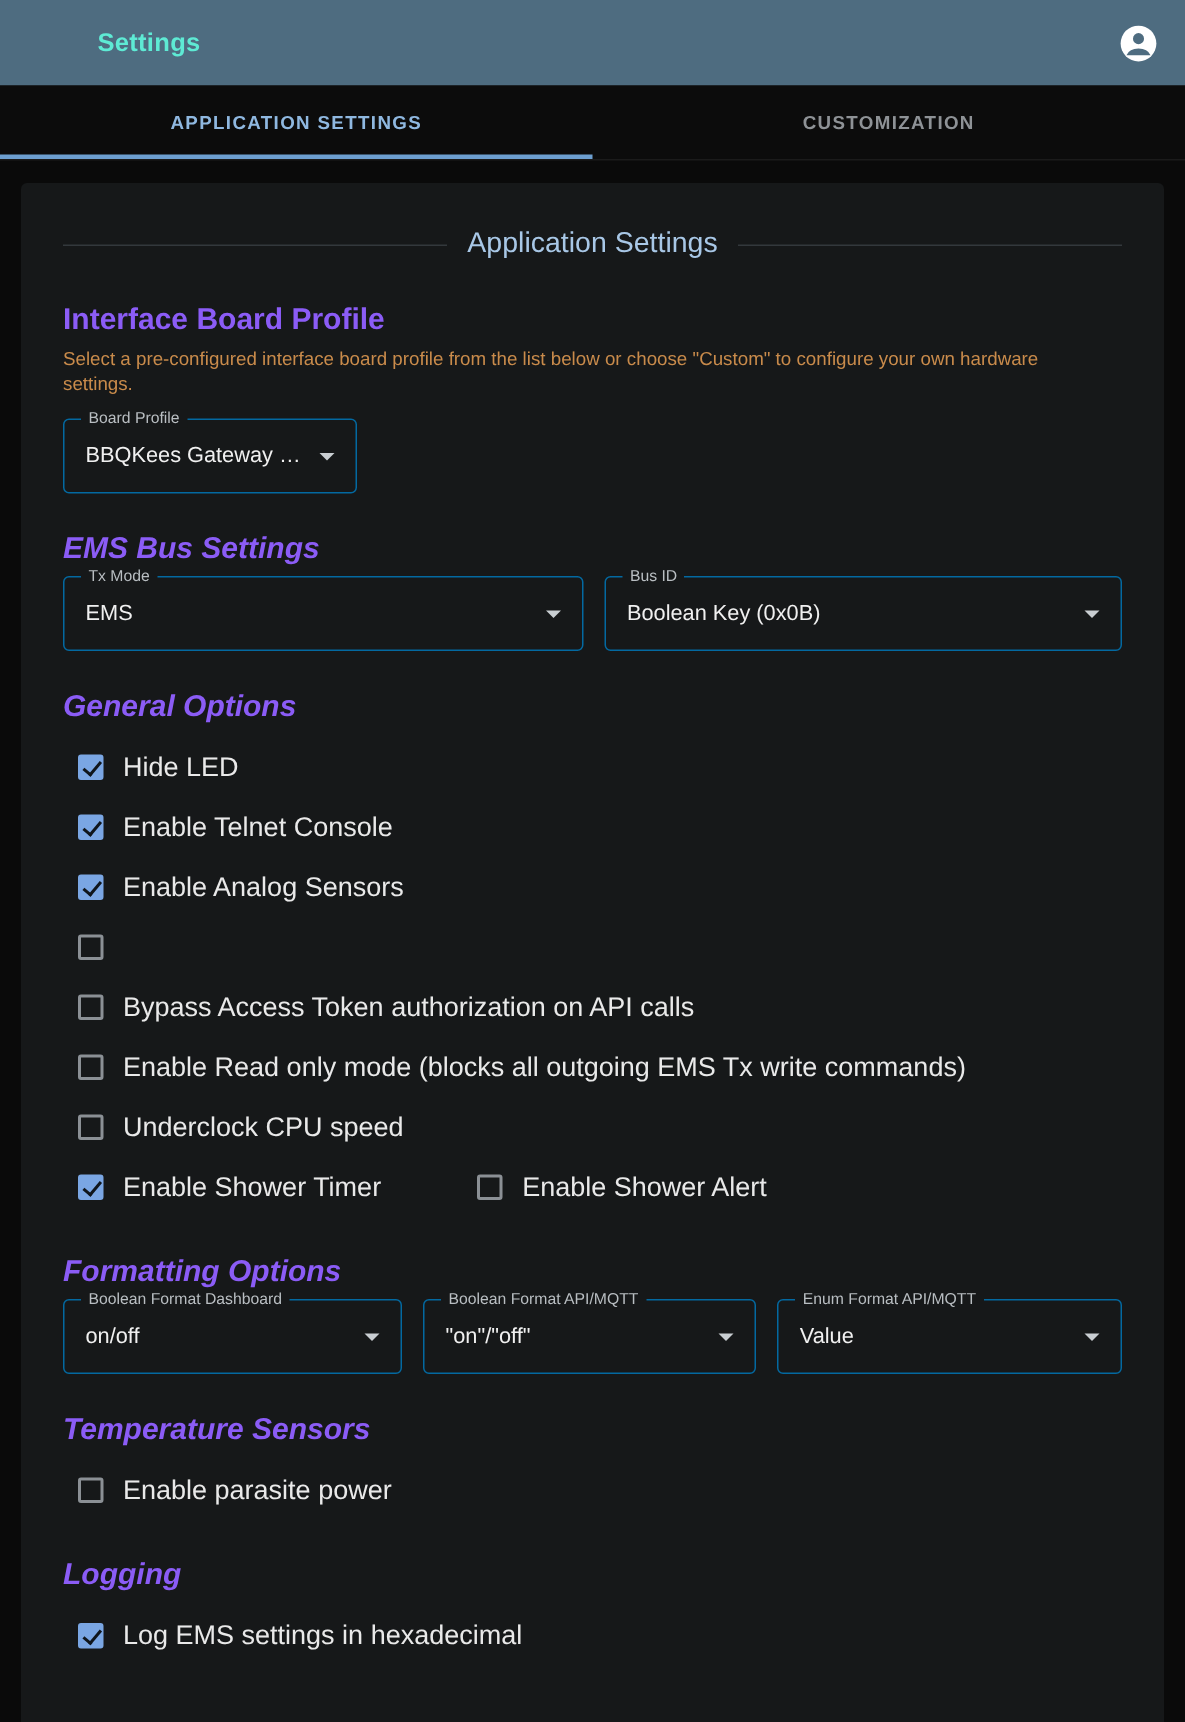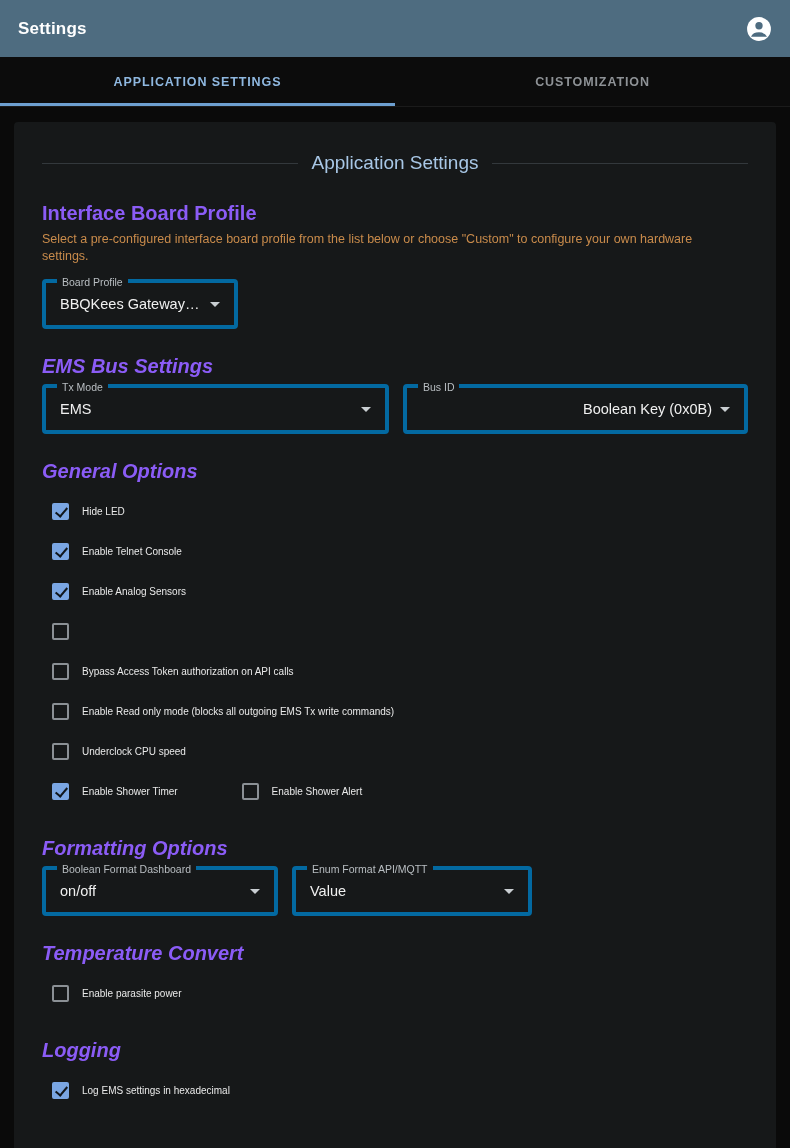--- a/index.html
+++ b/index.html
@@ -14,21 +14,21 @@
 
   
   .appbar {
     height: 57px;
     background: #4e6c80;
     display: flex; align-items: center;
     padding: 0 18px;
     justify-content: space-between;
   }
   .appbar-title {
-    font-size: 17px; font-weight: bold; color: #ffffff; letter-spacing: 0.2px;
+    font-size: 17px; font-weight: bold; color: #5eead4; letter-spacing: 0.2px; margin-left: 47px;
   }
   .account-icon { width: 26px; height: 26px; }
 
   
   .tabbar {
     height: 50px;
     background: #0c0c0c;
     display: flex;
     position: relative;
     border-bottom: 1px solid #1b1b1b;
@@ -76,21 +76,21 @@
     font-size: 12.5px;
     line-height: 17px;
     margin: 0 0 14px 0;
     max-width: 700px;
   }
 
   
   .field-row { display: flex; gap: 14px; margin-bottom: 4px; }
   .select {
     position: relative;
-    border: 4px solid #0369a1;
+    border: 1px solid #0369a1;
     border-radius: 4px;
     height: 50px;
     display: flex; align-items: center;
     padding: 0 14px;
     cursor: pointer;
     background: transparent;
   }
   .select .legend {
     position: absolute;
     top: -7px; left: 11px;
@@ -111,21 +111,21 @@
   .caret {
     width: 0; height: 0;
     border-left: 5px solid transparent;
     border-right: 5px solid transparent;
     border-top: 5px solid #c9ced2;
     margin-left: 8px;
     flex: none;
   }
   .w-board { width: 196px; }
   .w-tx   { width: 360px; }
-  .w-bus  { width: 358px; text-align: right; }
+  .w-bus  { width: 358px; }
   .w-fmt1 { width: 236px; }
   .w-fmt2 { width: 232px; }
   .w-fmt3 { width: 240px; }
 
   
   .cb-list { margin-top: 8px; }
   .cb-row {
     display: flex; align-items: center;
     height: 40px;
     gap: 0;
@@ -146,21 +146,21 @@
   }
   .cb-box.checked::after {
     content: "";
     position: absolute;
     left: 4px; top: 0px;
     width: 5px; height: 10px;
     border-right: 2.3px solid #10161c;
     border-bottom: 2.3px solid #10161c;
     transform: rotate(40deg);
   }
-  .cb-label { font-size: 10px; color: #e9e9e9; }
+  .cb-label { font-size: 18px; color: #e9e9e9; }
   .cb-gap { width: 54px; }
 
   .fmt-row { margin-top: 3px; }
 </style>
 </head>
 <body>
 
 <div id="app">
 
   <div class="appbar">
@@ -268,28 +268,33 @@
       </div>
     </div>
 
     <div class="section-title section-gap">Formatting Options</div>
     <div class="field-row fmt-row">
       <div class="select w-fmt1">
         <span class="legend">Boolean Format Dashboard</span>
         <span class="value">on/off</span>
         <span class="caret"></span>
       </div>
+      <div class="select w-fmt2">
+        <span class="legend">Boolean Format API/MQTT</span>
+        <span class="value">"on"/"off"</span>
+        <span class="caret"></span>
+      </div>
       <div class="select w-fmt3">
         <span class="legend">Enum Format API/MQTT</span>
         <span class="value">Value</span>
         <span class="caret"></span>
       </div>
     </div>
 
-    <div class="section-title section-gap">Temperature Convert</div>
+    <div class="section-title section-gap">Temperature Sensors</div>
     <div class="cb-list">
       <div class="cb-row">
         <div class="cb-item">
           <span class="cb-box"></span>
           <span class="cb-label">Enable parasite power</span>
         </div>
       </div>
     </div>
 
     <div class="section-title section-gap">Logging</div>

